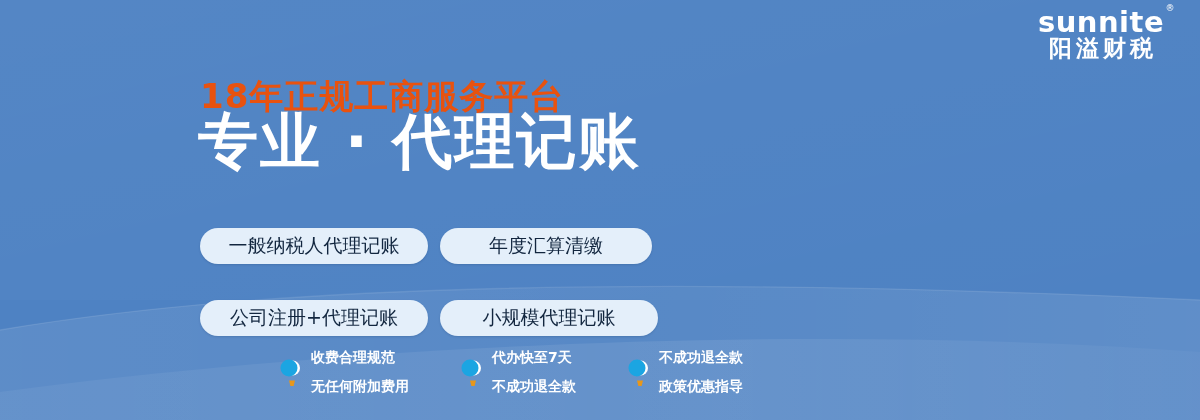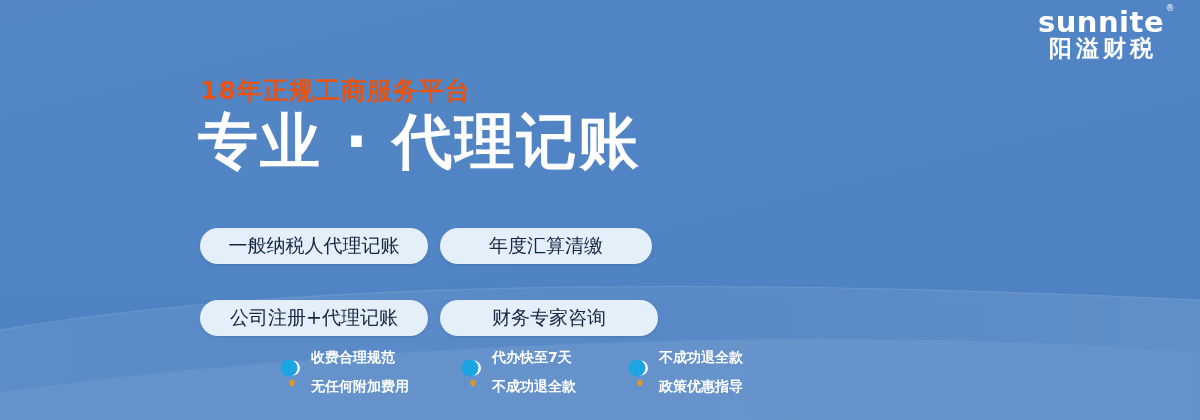--- a/index.html
+++ b/index.html
@@ -61,21 +61,21 @@
     letter-spacing:4px;
     padding-left:4px;
   }
 
   
   .subtitle {
     position:absolute;
     left:200px;
     top:74px;
     color:#e8520f;
-    font-size:25px;
+    font-size:34px;
     font-weight:bold;
     letter-spacing:1px;
     white-space:nowrap;
     font-family:"DejaVu Sans", sans-serif;
   }
   .title {
     position:absolute;
     left:198px;
     top:108px;
     color:#ffffff;
@@ -193,21 +193,21 @@
   <div class="subtitle">18年正规工商服务平台</div>
   <div class="title">专业 · 代理记账</div>
 
   <div class="pill-grid">
     <div class="pill-row">
       <div class="pill w-wide">一般纳税人代理记账</div>
       <div class="pill w-narrow">年度汇算清缴</div>
     </div>
     <div class="pill-row">
       <div class="pill w-wide">公司注册+代理记账</div>
-      <div class="pill w-mid">财务专家咨询</div>
+      <div class="pill w-mid">小规模代理记账</div>
     </div>
   </div>
 
   <div class="features">
 
     <div class="feature">
       <span class="feat-icon">
         <svg viewBox="0 0 26 30" width="26" height="30" aria-hidden="true">
           <circle cx="16.5" cy="11" r="7.5" fill="#ffffff"></circle>
           <path d="M13 23.5 L19 23.5 L17.6 29 L14.4 29 Z" fill="#e8971a"></path>

